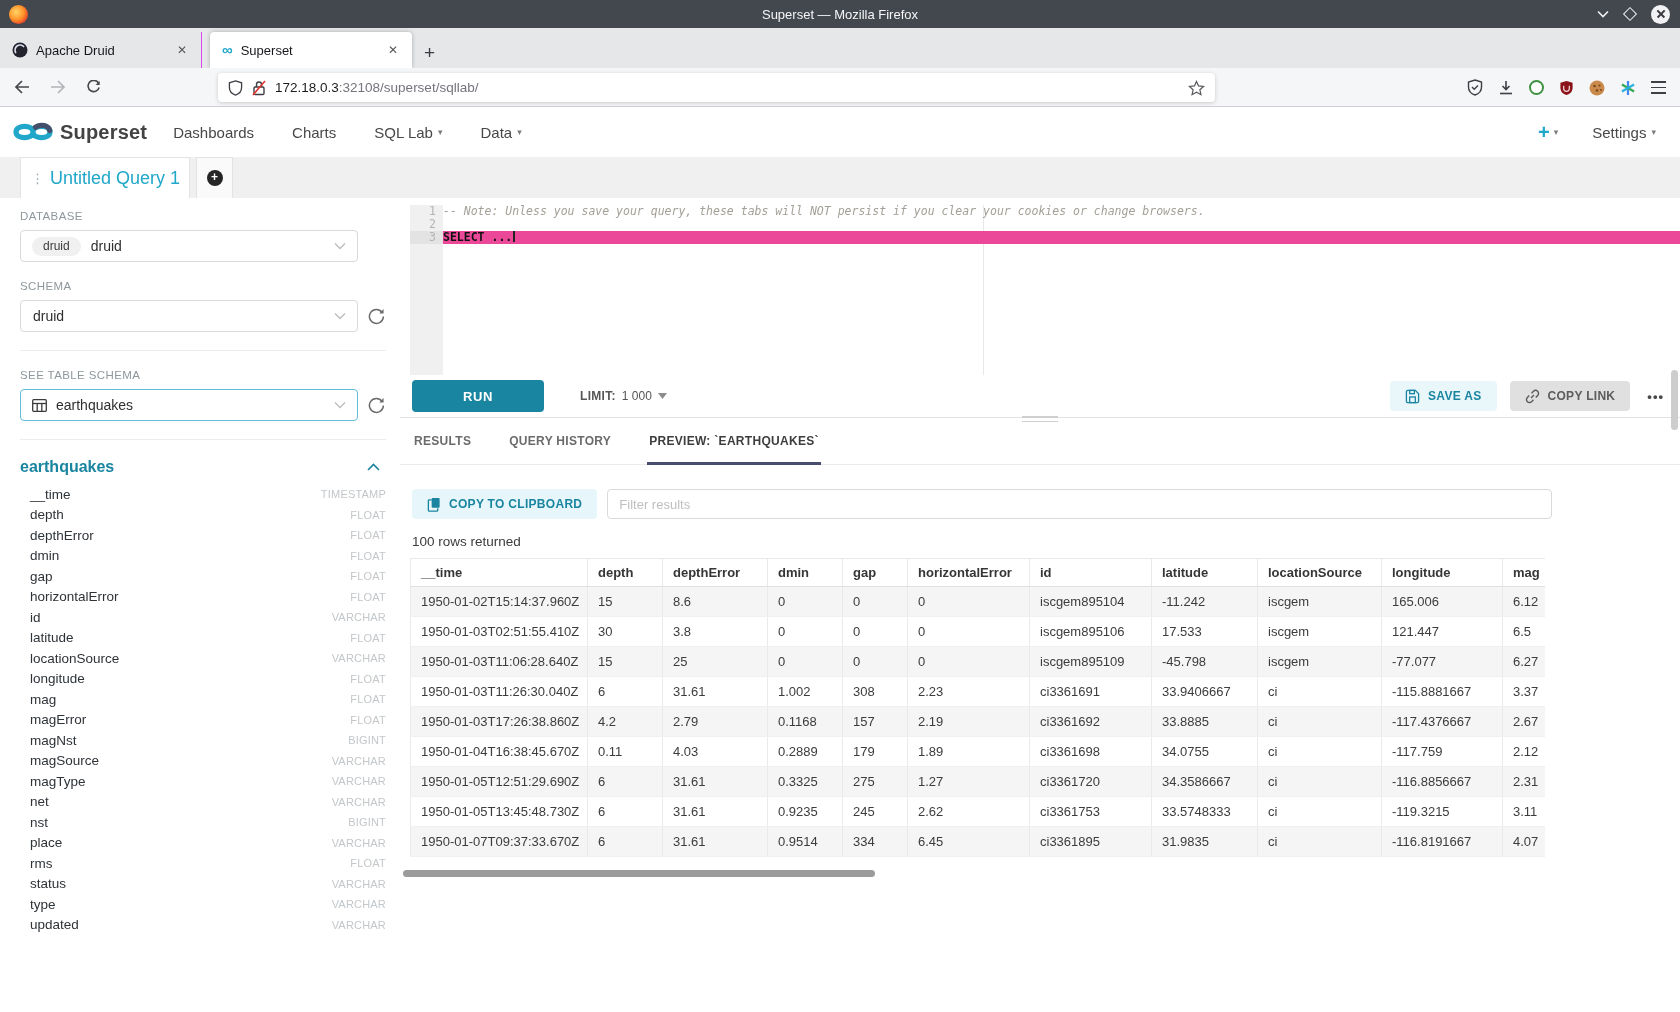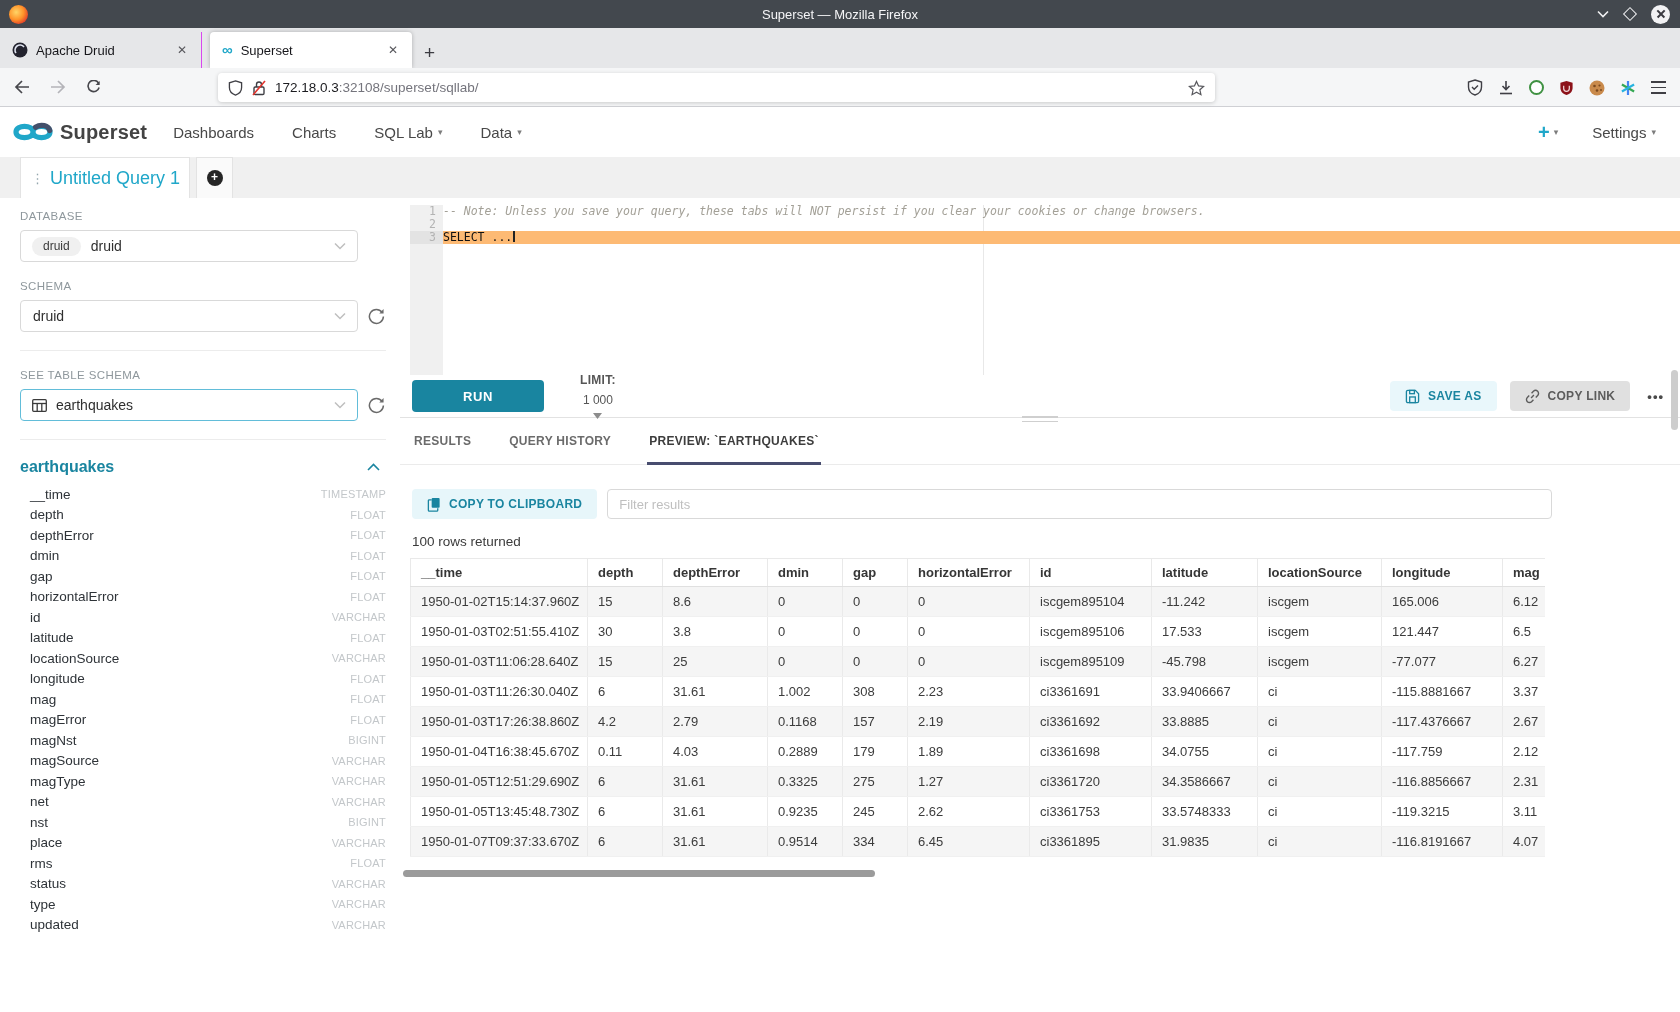--- a/index.html
+++ b/index.html
@@ -99,28 +99,28 @@
   .pane { position:absolute; left:400px; top:0; right:0; bottom:0; }
   .editor { position:relative; margin:7px 0 0 10px; height:170px; overflow:hidden;
             font-family:"DejaVu Sans Mono", monospace; font-size:11.5px; }
   .ed-gutter-bg { position:absolute; left:0; top:0; bottom:0; width:33px; background:#f0f0f0; }
   .print-margin { position:absolute; left:573px; top:0; bottom:0; width:1px; background:#e8e8e8; }
   .ed-lines { position:relative; }
   .ed-line { display:flex; height:13px; line-height:13px; }
   .ed-ln { width:33px; text-align:right; padding-right:7px; color:#b3b3b3; flex:none; }
   .ed-code { flex:1; white-space:pre; color:#111; }
   .ed-line.comment .ed-code { color:#a3a097; font-style:italic; }
-  .ed-line.sql .ed-code { font-weight:normal; background:#fdba74; }
+  .ed-line.sql .ed-code { font-weight:bold; background:#ec4899; }
   .ed-line.sql .ed-ln { background:#e3e3e3; }
   .ed-cursor { display:inline-block; width:1.5px; height:11px; background:#222; vertical-align:-1px; margin-left:1px; }
 
   .ed-toolbar { height:43px; border-bottom:1px solid #e2e2e2; display:flex; align-items:center; padding:0 12px; position:relative; }
   .run-btn { width:132px; height:32px; background:#1985a0; color:#fff; border:none; border-radius:4px;
              font-size:13px; font-weight:bold; letter-spacing:.6px; font-family:inherit; }
-  .limit-group { display:flex; align-items:center; margin-left:36px; gap:6px;flex-direction:column; }
+  .limit-group { display:flex; align-items:center; margin-left:36px; gap:6px; }
   .limit-label { font-size:12px; font-weight:bold; color:#565656; letter-spacing:.3px; }
   .limit-value { font-size:12px; color:#565656; }
   .toolbar-right { margin-left:auto; display:flex; align-items:center; gap:13px; }
   .saveas-btn { height:30px; background:#e9f7fb; border:none; border-radius:4px; color:#1a85a0; font-weight:bold;
                 font-size:12px; letter-spacing:.3px; display:flex; align-items:center; gap:8px; padding:0 15px; font-family:inherit; }
   .copylink-btn { height:30px; background:#e0e0e0; border:none; border-radius:4px; color:#5c5c5c; font-weight:bold;
                   font-size:12px; letter-spacing:.3px; display:flex; align-items:center; gap:8px; padding:0 15px; font-family:inherit; }
   .more-btn { color:#4a4a4a; font-size:13px; font-weight:bold; letter-spacing:1px; padding:0 4px; }
   .drag-handle { position:absolute; bottom:-5px; left:50%; transform:translateX(-50%); display:flex; flex-direction:column; gap:3px; }
   .drag-handle i { display:block; width:36px; height:1.5px; background:#cfcfcf; }

